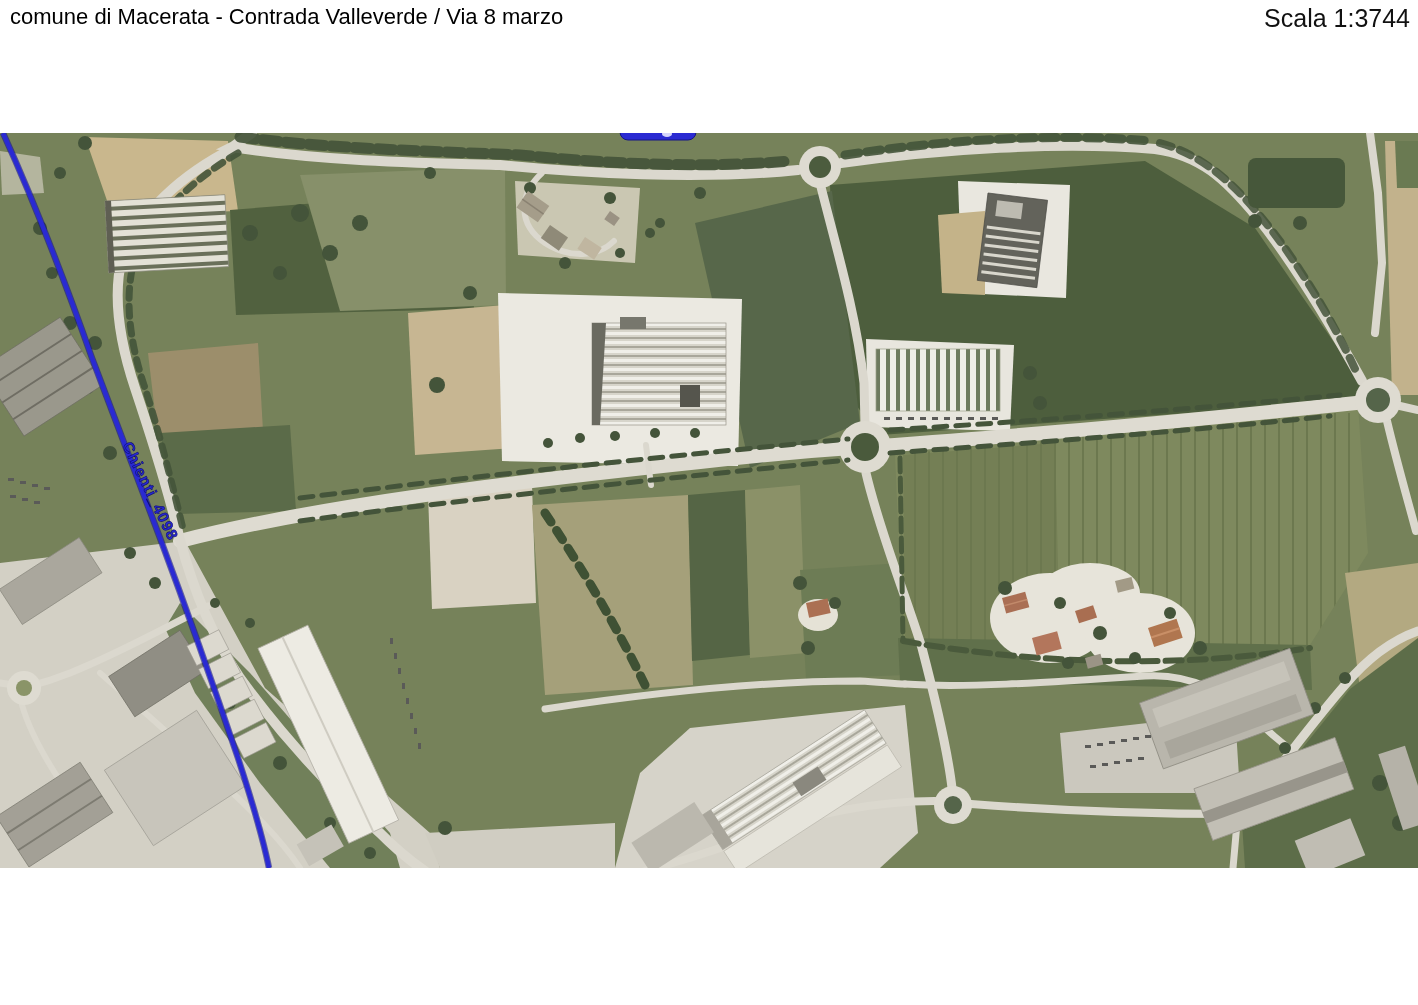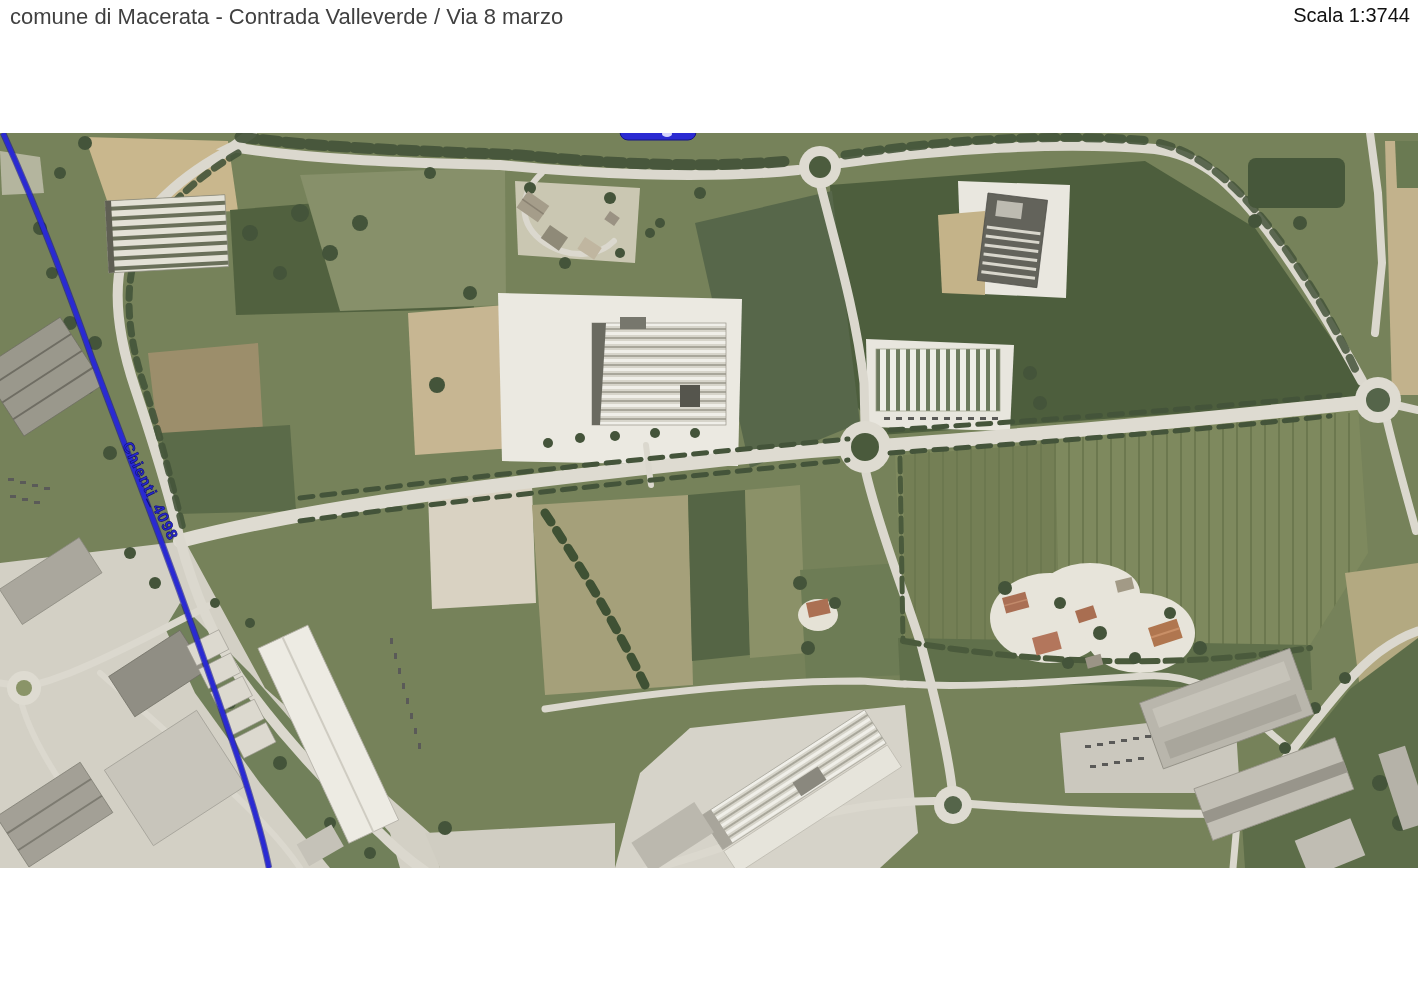--- a/index.html
+++ b/index.html
@@ -1,18 +1,18 @@
 <!DOCTYPE html>
 <html><head>
 <meta charset="utf-8">
 <style>
   html,body{margin:0;padding:0;background:#ffffff;}
   body{width:1418px;height:1005px;position:relative;font-family:"Liberation Sans",sans-serif;overflow:hidden;}
-  .hdr-title{position:absolute;left:10px;top:4px;font-size:22px;color:#404040;white-space:nowrap;}
-  .hdr-scale{position:absolute;right:8px;top:4px;font-size:20px;color:#111;white-space:nowrap;}
+  .hdr-title{position:absolute;left:10px;top:4px;font-size:22px;color:#000000;white-space:nowrap;}
+  .hdr-scale{position:absolute;right:8px;top:4px;font-size:25px;color:#111;white-space:nowrap;}
   .map-wrap{position:absolute;left:0;top:133px;width:1418px;height:735px;overflow:hidden;background:#76825a;}
   svg{display:block;}
   text.route{font-family:"Liberation Sans",sans-serif;font-size:15.5px;font-weight:bold;letter-spacing:1px;}
 </style>
 </head>
 <body>
 
 <div class="hdr-title">comune di Macerata - Contrada Valleverde / Via 8 marzo</div>
 <div class="hdr-scale">Scala 1:3744</div>
 

